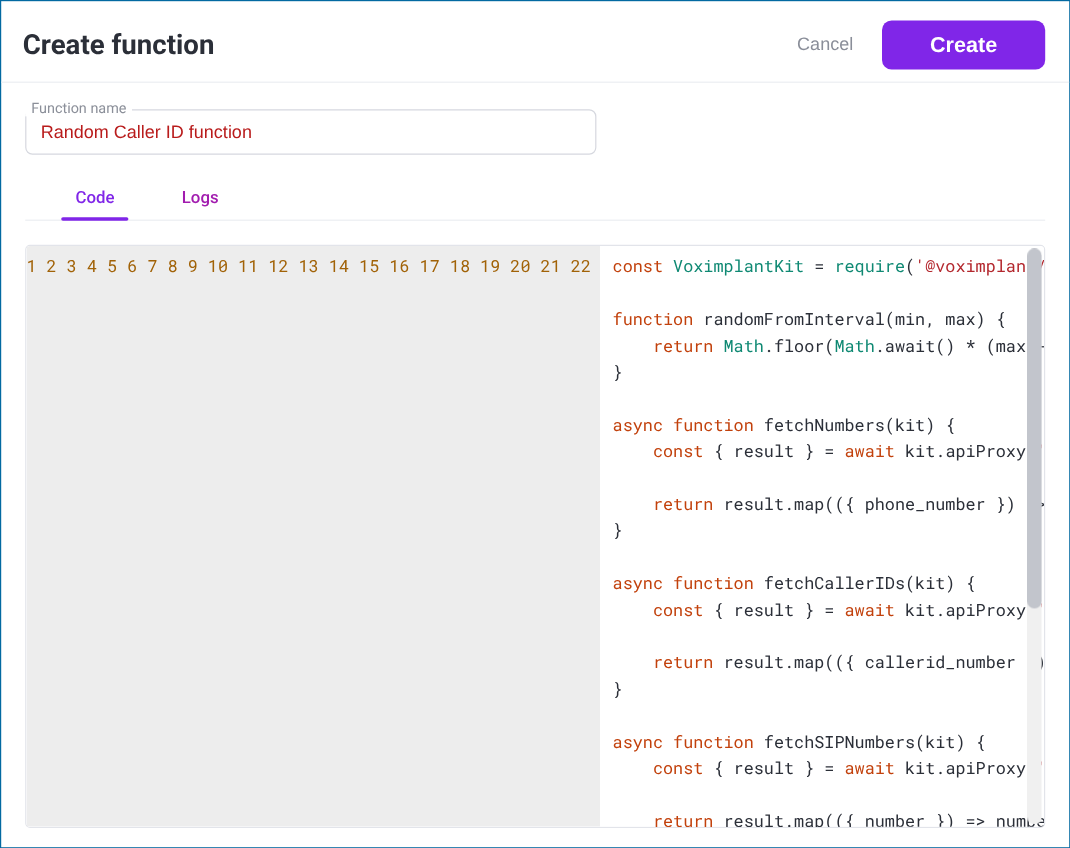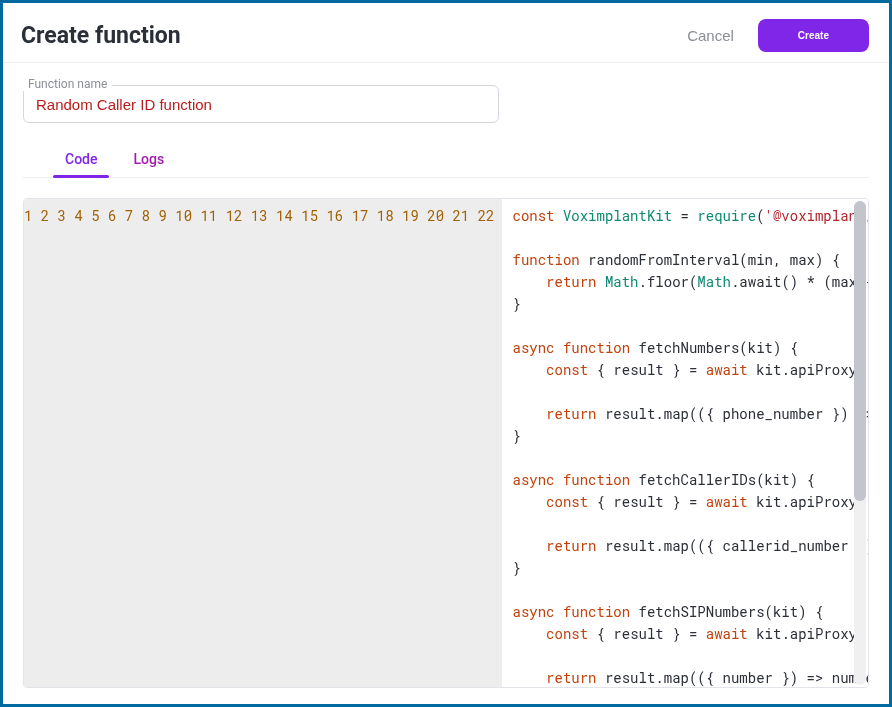--- a/index.html
+++ b/index.html
@@ -1,28 +1,28 @@
 <!DOCTYPE html>
 <html><head>
 <meta charset="utf-8">
 <style>
   * { box-sizing: border-box; margin: 0; padding: 0; }
   html, body { width: 892px; height: 707px; font-family: -apple-system, BlinkMacSystemFont, "Segoe UI", Roboto, Arial, sans-serif; background:#fff; color:#1f2430;}
-  .frame { width:892px; height:707px; border:3px solid #0369a1; background:#fff; display:flex; flex-direction:column;}
+  .frame { width:892px; height:707px; border:1px solid #0369a1; background:#fff; display:flex; flex-direction:column;}
   .header { display:flex; align-items:center; justify-content:space-between; padding:16px 20px 10px 18px;}
   .header-title { font-size:23px; font-weight:700; color:#2b2f38;}
   .header-actions { display:flex; gap:10px;}
   .cancel-btn { background:transparent; border:none; color:#8a8e99; font-size:15px; font-weight:500; padding:8px 14px; cursor:pointer;}
-  .create-btn { background:#8026e8; border:none; color:#fff; font-size:10px; font-weight:600; padding:10px 40px; border-radius:8px; cursor:pointer;}
+  .create-btn { background:#8026e8; border:none; color:#fff; font-size:18px; font-weight:600; padding:10px 40px; border-radius:8px; cursor:pointer;}
   .sep { height:1px; background:#eceef2; margin:0 0 0 0;}
   .form-area { padding:22px 20px 6px 20px;}
   .field-wrap { position:relative; width:476px;}
   .field-label { position:absolute; top:-8px; left:0; background:#fff; padding:0 5px; font-size:12px; color:#8b8f99;}
   .field-input { width:100%; height:38px; border:1px solid #d6d8df; border-radius:6px; padding:0 12px; font-size:15px; color:#b91c1c; outline:none;}
-  .tabs { display:flex; gap:32px; padding:22px 0 0 40px; border-bottom:1px solid #eceef2; margin:0 20px;}
+  .tabs { display:flex; gap:52px; padding:22px 0 0 40px; border-bottom:1px solid #eceef2; margin:0 20px;}
   .tab { font-size:14px; font-weight:500; padding:0 2px 10px 2px; cursor:pointer; position:relative;}
   .tab.active { color:#8026e8;}
   .tab.inactive { color:#a21caf;}
   .tab.active::after { content:""; position:absolute; left:-10px; right:-10px; bottom:-1px; height:3px; background:#8026e8; border-radius:2px;}
   .editor-wrap { flex:1; margin:20px 20px 16px 20px; border:1px solid #e2e4ea; border-radius:4px; overflow:hidden; display:flex; flex-direction:column; position:relative;}
   .editor { flex:1; display:flex; font-family: "Roboto Mono","SFMono-Regular",Consolas,monospace; font-size:14px; line-height:22px; overflow:hidden; background:#fff;}
   .gutter { background:#ededed; color:#a16207; text-align:right; padding:6px 8px 6px 0; user-select:none; min-width:54px;}
   .code { padding:6px 10px 6px 10px; white-space:pre; color:#2b2f38; flex:1; overflow:auto;}
   .tok-kw { color:#c2410c; }
   .tok-cls { color:#0f8973; }

